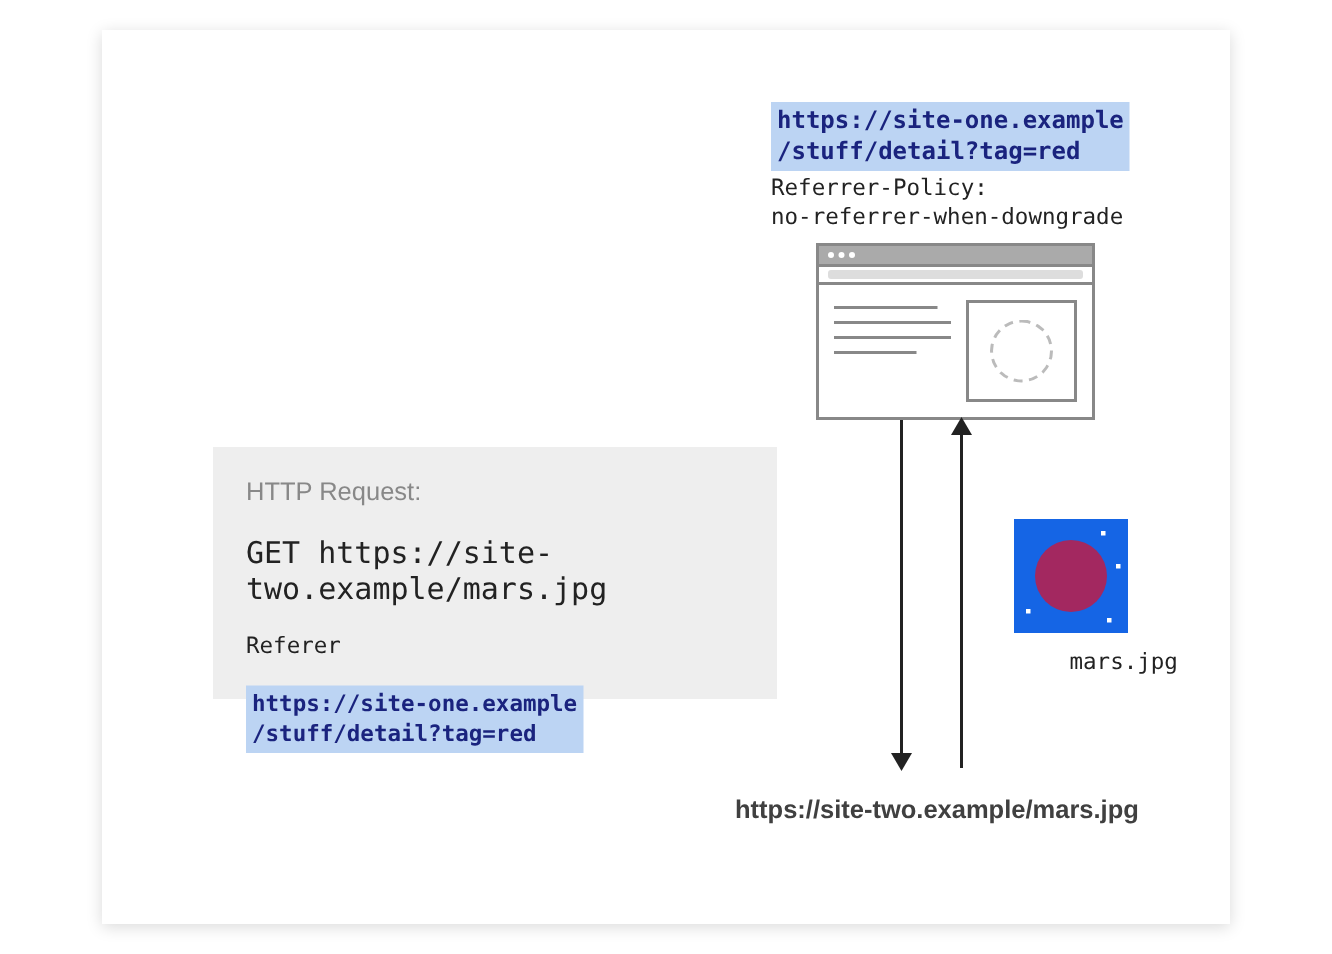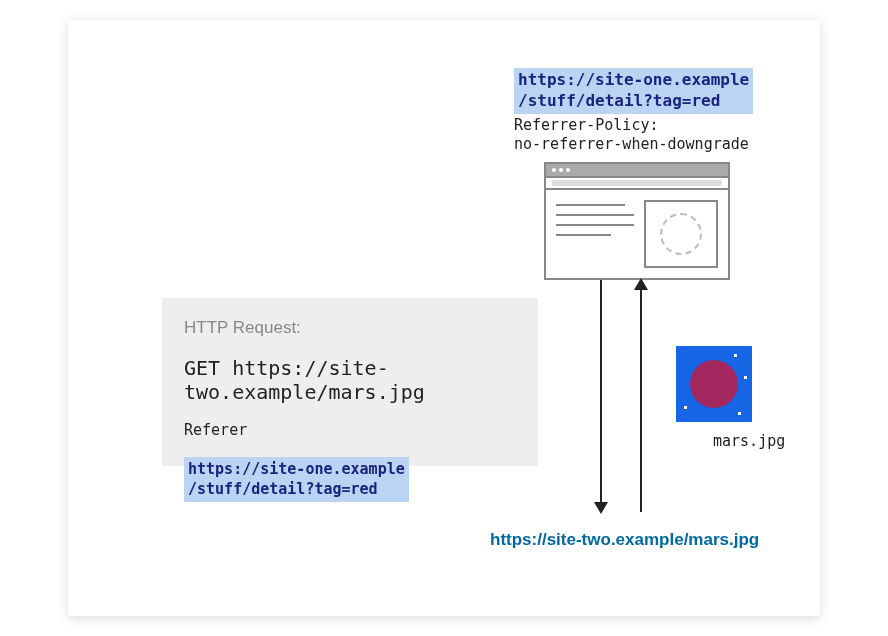--- a/index.html
+++ b/index.html
@@ -108,21 +108,20 @@
       border-radius: 50%;
     }
     .http-request-box {
       position: absolute;
       top: 278px;
       left: 74px;
       width: 376px;
       height: 168px;
       background: #eeeeee;
       padding: 20px 22px;
-      margin-left: 20px;
     }
     .http-request-title {
       font-family: 'Google Sans', -apple-system, sans-serif;
       font-size: 17px;
       color: #888;
       font-weight: 500;
       margin-bottom: 18px;
     }
     .http-get {
       font-family: 'Menlo', 'Consolas', monospace;
@@ -184,21 +183,21 @@
       color: #222;
       padding-left: 35px;
     }
     .bottom-url {
       position: absolute;
       top: 510px;
       left: 422px;
       font-family: -apple-system, sans-serif;
       font-size: 17px;
       font-weight: 600;
-      color: #0369a1;
+      color: #404040;
     }
     .arrow-down {
       position: absolute;
       top: 260px;
       left: 532px;
     }
     .arrow-down-line {
       width: 2px;
       height: 232px;
       background: #222;

